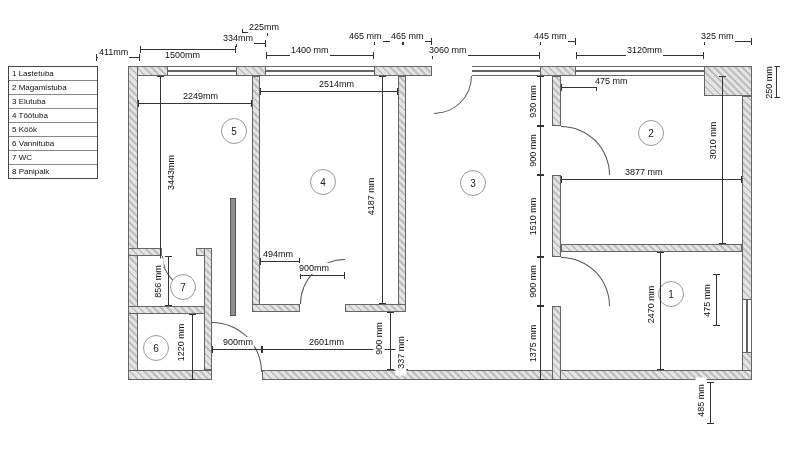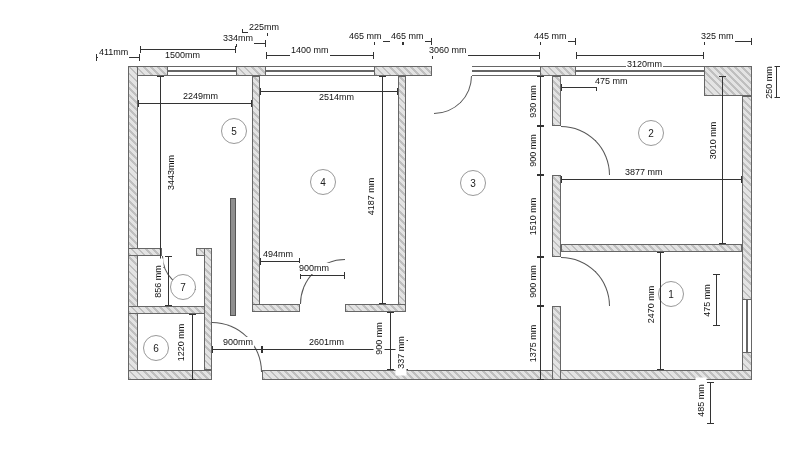--- a/index.html
+++ b/index.html
@@ -37,20 +37,30 @@
 
   .legend{position:absolute;left:8px;top:66px;width:88px;background:#fff;border:1px solid #444;}
   .legend-row{font-size:8px;height:11px;line-height:11px;padding:1px 3px;border-bottom:1px solid #888;color:#111;}
   .legend-row:last-child{border-bottom:none;}
 </style>
 </head>
 <body>
 
 <div class="canvas">
 
+  <div class="legend">
+    <div class="legend-row">1 Lastetuba</div>
+    <div class="legend-row">2 Magamistuba</div>
+    <div class="legend-row">3 Elutuba</div>
+    <div class="legend-row">4 Töötuba</div>
+    <div class="legend-row">5 Köök</div>
+    <div class="legend-row">6 Vannituba</div>
+    <div class="legend-row">7 WC</div>
+    <div class="legend-row">8 Panipaik</div>
+  </div>
 
   <div class="wall" style="left:128px;top:66px;width:40px;height:10px;"></div>
   <div class="window" style="left:168px;top:66px;width:68px;height:10px;"></div>
   <div class="wall" style="left:236px;top:66px;width:30px;height:10px;"></div>
   <div class="window" style="left:266px;top:66px;width:108px;height:10px;"></div>
   <div class="wall" style="left:374px;top:66px;width:58px;height:10px;"></div>
   <div class="window" style="left:472px;top:66px;width:68px;height:10px;"></div>
   <div class="wall" style="left:540px;top:66px;width:36px;height:10px;"></div>
   <div class="window" style="left:576px;top:66px;width:128px;height:10px;"></div>
   <div class="wall" style="left:704px;top:66px;width:48px;height:30px;"></div>
@@ -129,24 +139,24 @@
 
   <div class="dlabel" style="left:98px;top:47px;">411mm</div>
   <div class="dlabel" style="left:164px;top:22px;margin-top:28px;">1500mm</div>
   <div class="dlabel" style="left:222px;top:33px;">334mm</div>
   <div class="dlabel" style="left:248px;top:22px;">225mm</div>
   <div class="dlabel" style="left:290px;top:45px;">1400 mm</div>
   <div class="dlabel" style="left:348px;top:31px;">465 mm</div>
   <div class="dlabel" style="left:390px;top:31px;">465 mm</div>
   <div class="dlabel" style="left:428px;top:45px;">3060 mm</div>
   <div class="dlabel" style="left:533px;top:31px;text-align:center;">445 mm</div>
-  <div class="dlabel" style="left:626px;top:45px;margin-top:14px;">3120mm</div>
+  <div class="dlabel" style="left:626px;top:45px;">3120mm</div>
   <div class="dlabel" style="left:700px;top:31px;">325 mm</div>
   <div class="dlabel" style="left:182px;top:91px;">2249mm</div>
-  <div class="dlabel" style="left:318px;top:79px;margin-top:13px;">2514mm</div>
+  <div class="dlabel" style="left:318px;top:79px;">2514mm</div>
   <div class="dlabel" style="left:594px;top:76px;">475 mm</div>
   <div class="dlabel" style="left:624px;top:167px;">3877 mm</div>
   <div class="dlabel" style="left:262px;top:249px;">494mm</div>
   <div class="dlabel" style="left:298px;top:263px;">900mm</div>
   <div class="dlabel" style="left:222px;top:337px;">900mm</div>
   <div class="dlabel" style="left:308px;top:337px;">2601mm</div>
 
   <div class="dlabel vlabel" style="left:746px;top:77px;">250 mm</div>
   <div class="dlabel vlabel" style="left:148px;top:167px;">3443mm</div>
   <div class="dlabel vlabel" style="left:348px;top:191px;">4187 mm</div>

